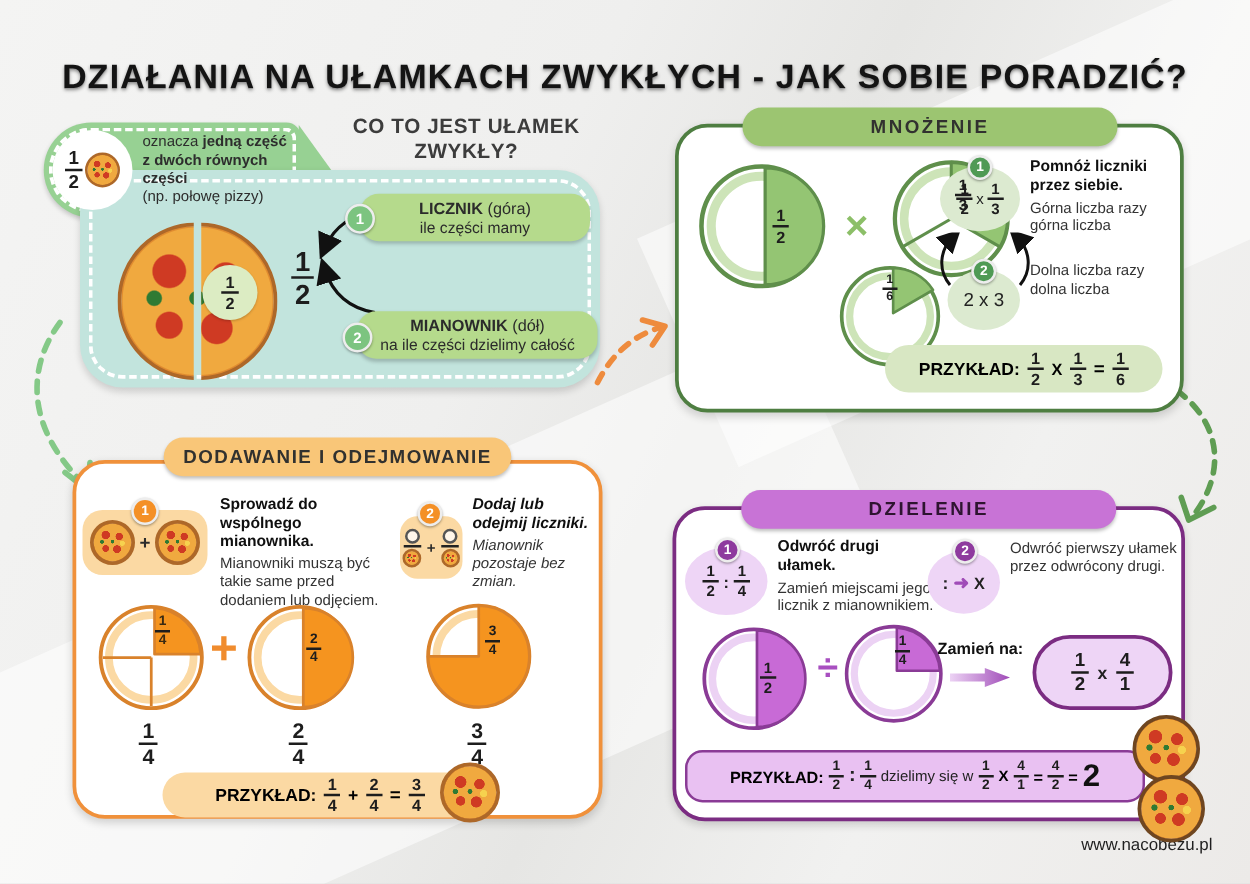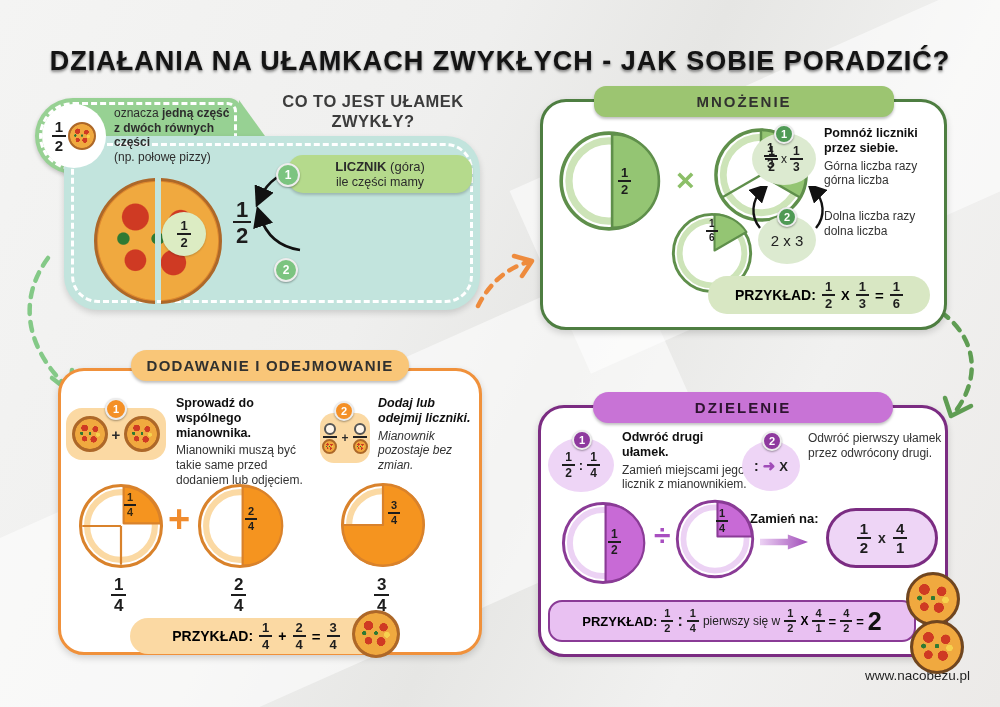--- a/index.html
+++ b/index.html
@@ -73,21 +73,21 @@
               display:flex; align-items:center; justify-content:center; z-index:4;
               box-shadow:0 1px 2px rgba(0,0,0,.2); }
   .bigfrac { left:233px; top:198px; z-index:3; }
   .greenpill { position:absolute; background:#b5da8c; border-radius:15px; text-align:center;
                padding:5px 6px 4px; color:#2b2b2b; box-shadow:0 2px 3px rgba(0,0,0,.2); z-index:5; }
   .greenpill .t1 { font-size:13px; line-height:1.15; }
   .greenpill .t2 { font-size:12.5px; line-height:1.15; }
 
   
   .mulbox { left:540px; top:99px; width:407px; height:231px; border:3px solid #4e7e41; }
-  .mul-head { left:594px; top:86px; width:300px; background:#9cc571;border-radius:12px; }
+  .mul-head { left:594px; top:86px; width:300px; background:#9cc571; }
   .op-times { left:676px; top:162px; font-size:32px; font-weight:bold; color:#8cbf68; }
   .blob { position:absolute; background:#dcead0; border-radius:50%; display:flex; align-items:center;
           justify-content:center; gap:3px; z-index:3; }
   .mulex { left:708px; top:276px; width:222px; height:38px; background:#d8e7c3; border-radius:19px;
            display:flex; align-items:center; justify-content:center; gap:6px; }
   .exlabel { font-weight:bold; font-size:14px; color:#000000; }
 
   
   .addbox { left:58px; top:368px; width:424px; height:287px; border:3px solid #f0913b; }
   .add-head { left:131px; top:350px; width:278px; background:#f9c678; letter-spacing:1.2px; }
@@ -186,20 +186,24 @@
     <path d="M62,20 C42,20 27,32 20,48" fill="none" stroke="#111" stroke-width="2.6" marker-end="url(#ab1)"></path>
     <path d="M60,100 C40,97 26,85 20,66" fill="none" stroke="#111" stroke-width="2.6" marker-end="url(#ab1)"></path>
   </svg>
 
   <div class="abs greenpill" style="left:288px;top:155px;width:184px;">
     <div class="t1"><b>LICZNIK</b><span> (góra)</span></div>
     <div class="t2">ile części mamy</div>
   </div>
   <div class="badge" style="left:276px;top:163px;width:24px;height:24px;background:#7cc480;font-size:12px;">1</div>
 
+  <div class="abs greenpill" style="left:286px;top:249px;width:192px;">
+    <div class="t1"><b>MIANOWNIK</b><span> (dół)</span></div>
+    <div class="t2">na ile części dzielimy całość</div>
+  </div>
   <div class="badge" style="left:274px;top:258px;width:24px;height:24px;background:#7cc480;font-size:12px;">2</div>
 
   <svg class="abs" style="left:16px;top:252px;" width="135" height="160" viewBox="0 0 135 160">
     <path d="M32,6 C4,44 6,92 52,136" fill="none" stroke="#84c987" stroke-width="4.5" stroke-linecap="round" stroke-dasharray="9 8"></path>
     <path d="M36,126 L54,140 L56,118" fill="none" stroke="#84c987" stroke-width="4.5" stroke-linecap="round" stroke-linejoin="round"></path>
   </svg>
   <svg class="abs" style="left:470px;top:250px;" width="72" height="62" viewBox="0 0 72 62">
     <path d="M8,56 C20,32 38,18 58,12" fill="none" stroke="#ee8b3d" stroke-width="4.5" stroke-linecap="round" stroke-dasharray="8 8"></path>
     <path d="M44,6 L62,11 L52,26" fill="none" stroke="#ee8b3d" stroke-width="4.5" stroke-linecap="round" stroke-linejoin="round"></path>
   </svg>
@@ -456,21 +460,21 @@
     <span class="exlabel" style="font-size:13px;">PRZYKŁAD:</span>
     <span class="frac f11">
       <b class="fn">1</b>
       <b class="fd">2</b>
     </span>
     <span class="colon">:</span>
     <span class="frac f11">
       <b class="fn">1</b>
       <b class="fd">4</b>
     </span>
-    <span class="mid">pierwszy się w</span>
+    <span class="mid">dzielimy się w</span>
     <span class="frac f11">
       <b class="fn">1</b>
       <b class="fd">2</b>
     </span>
     <b style="font-size:12px;">X</b>
     <span class="frac f11">
       <b class="fn">4</b>
       <b class="fd">1</b>
     </span>
     <b style="font-size:13px;">=</b>

